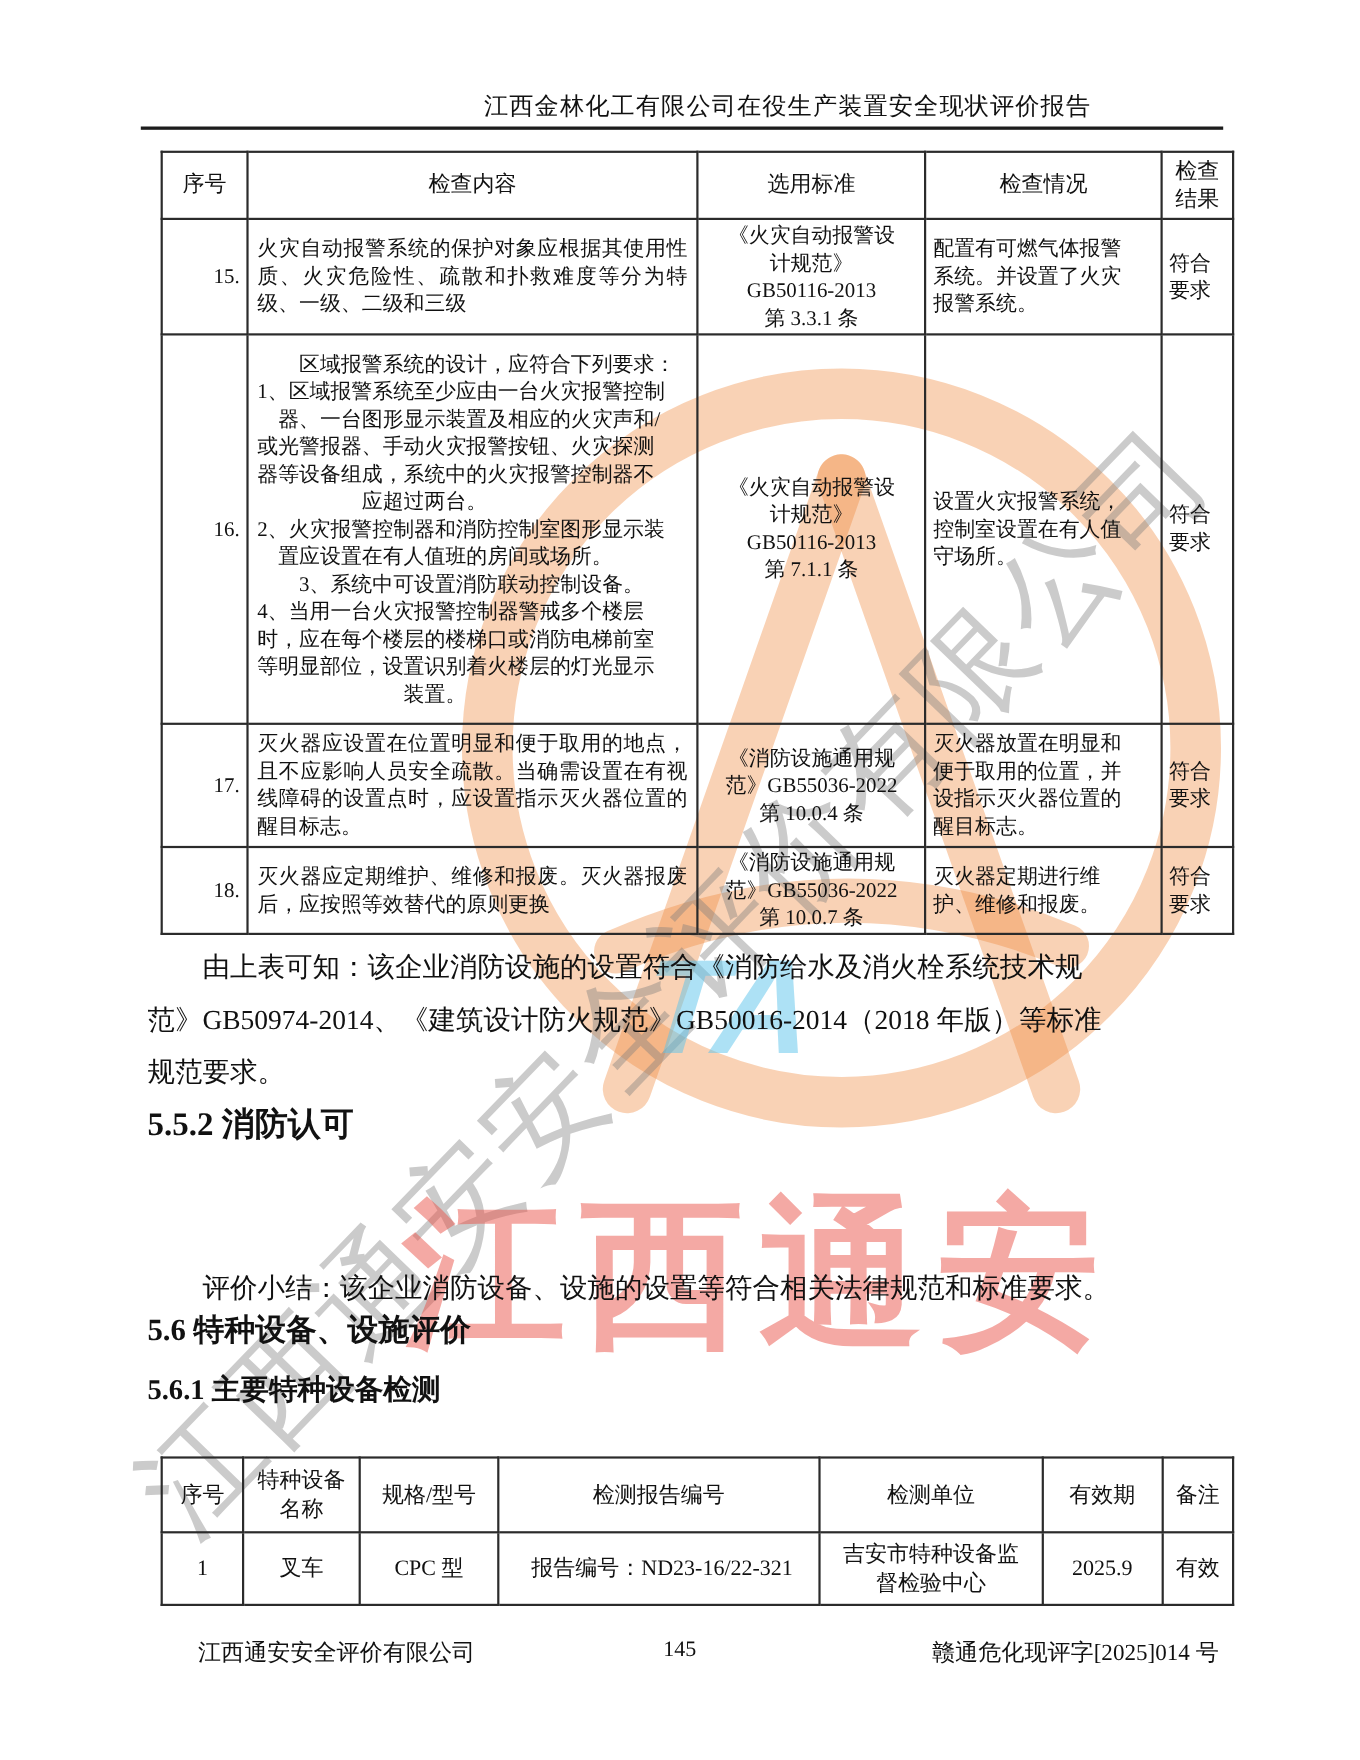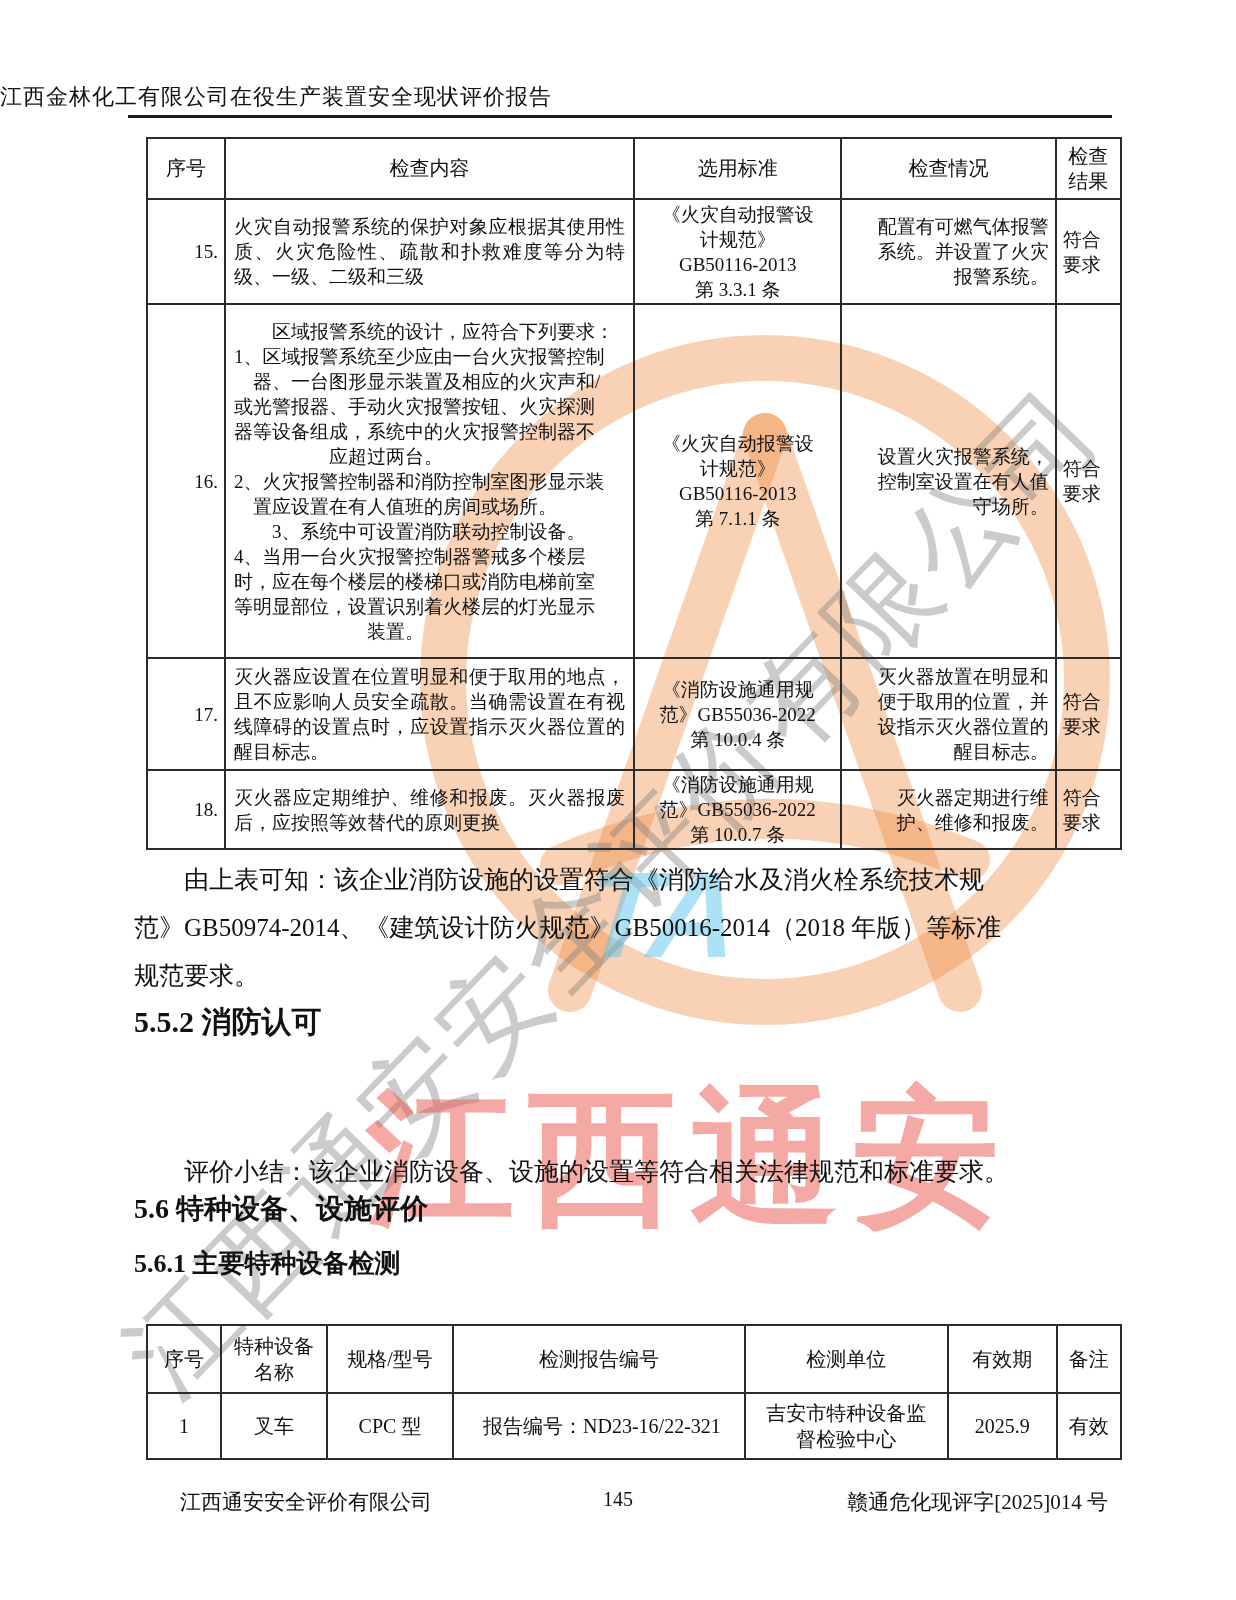--- a/index.html
+++ b/index.html
@@ -20,34 +20,34 @@
     font-size:148px; font-weight:bold; letter-spacing:14px; white-space:nowrap;
     color:rgba(233,84,74,0.50); font-family:Liberation Mono, monospace;
   }
   .wm-blue {
     position:absolute; left:585px; top:845px; font-size:122px; font-style:italic; font-weight:bold;
     color:rgba(92,196,236,0.50); font-family:"Liberation Sans","DejaVu Sans",sans-serif;
     transform:skewX(-6deg);
   }
   
   .doc-title {
-    position:absolute; left:0; top:82px; width:992px; text-align:left;
+    position:absolute; left:0; top:82px; width:992px; text-align:right;
     font-size:22px; letter-spacing:1px;
   }
   .head-rule { position:absolute; left:128px; top:115px; width:984px; height:3px; background:#1c1c1c; }
   
   table { border-collapse:collapse; table-layout:fixed; }
   td, th { border:2px solid #2b2b2b; font-weight:normal; white-space:pre-line;
            padding:1px 6px; vertical-align:middle; overflow:hidden; }
   .insp-table { position:absolute; left:146px; top:137px; width:976px; font-size:19px; line-height:25px; }
   .insp-table th { text-align:center; font-size:20px; }
   .c-no  { text-align:right; }
   .c-content { text-align:justify; padding:2px 8px; }
   .c-std { text-align:center; }
-  .c-sit { text-align:right; }
+  .c-sit { text-align:left; }
   .c-res { text-align:left; }
   .equip-table { position:absolute; left:146px; top:1324px; width:976px; font-size:20px; line-height:26px; }
   .equip-table th { text-align:center; }
   .equip-table td { text-align:center; }
   .e-report { text-align:left; padding-left:12px; }
   
   .para { position:absolute; left:134px; width:984px; font-size:25px; line-height:48px;
           white-space:pre-line; text-align:justify; }
   .heading { position:absolute; left:134px; font-weight:bold; white-space:nowrap; }
   .h-552 { top:1002px; font-size:30px; }

